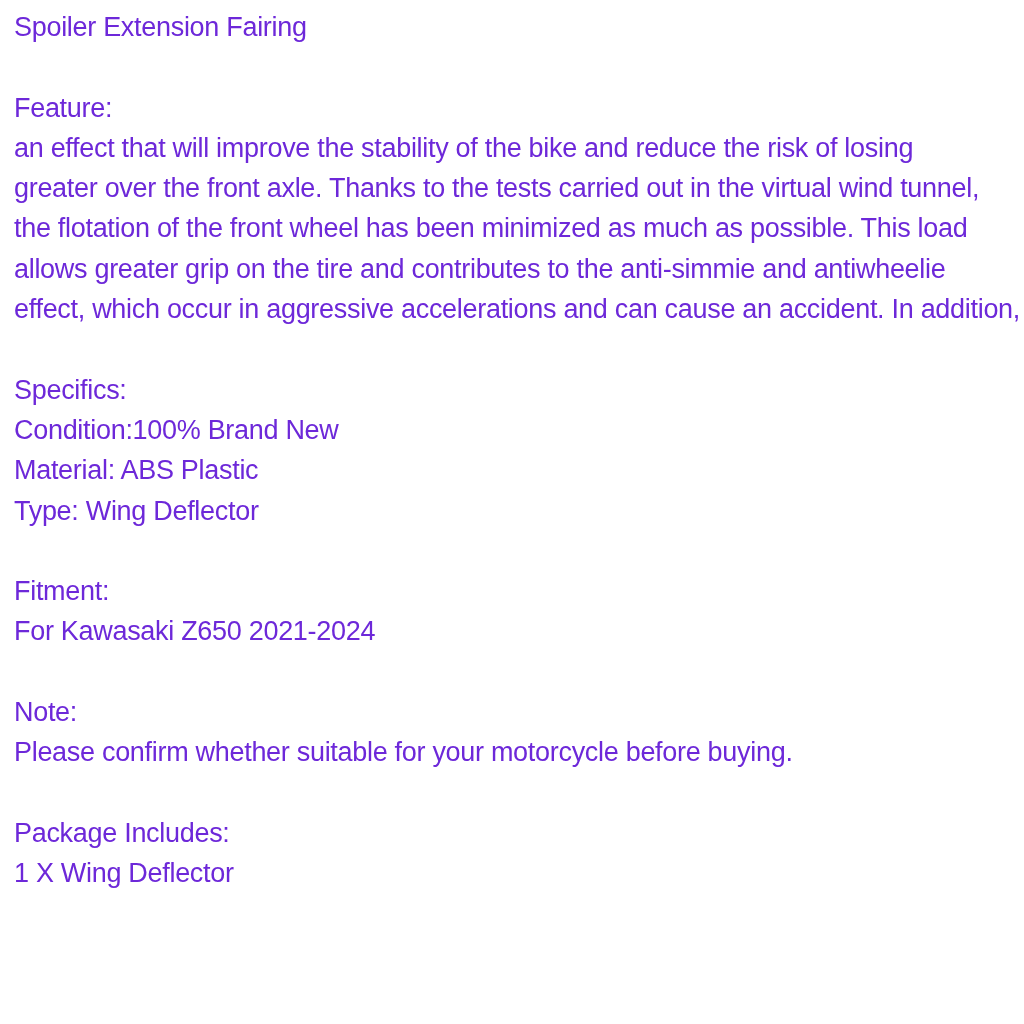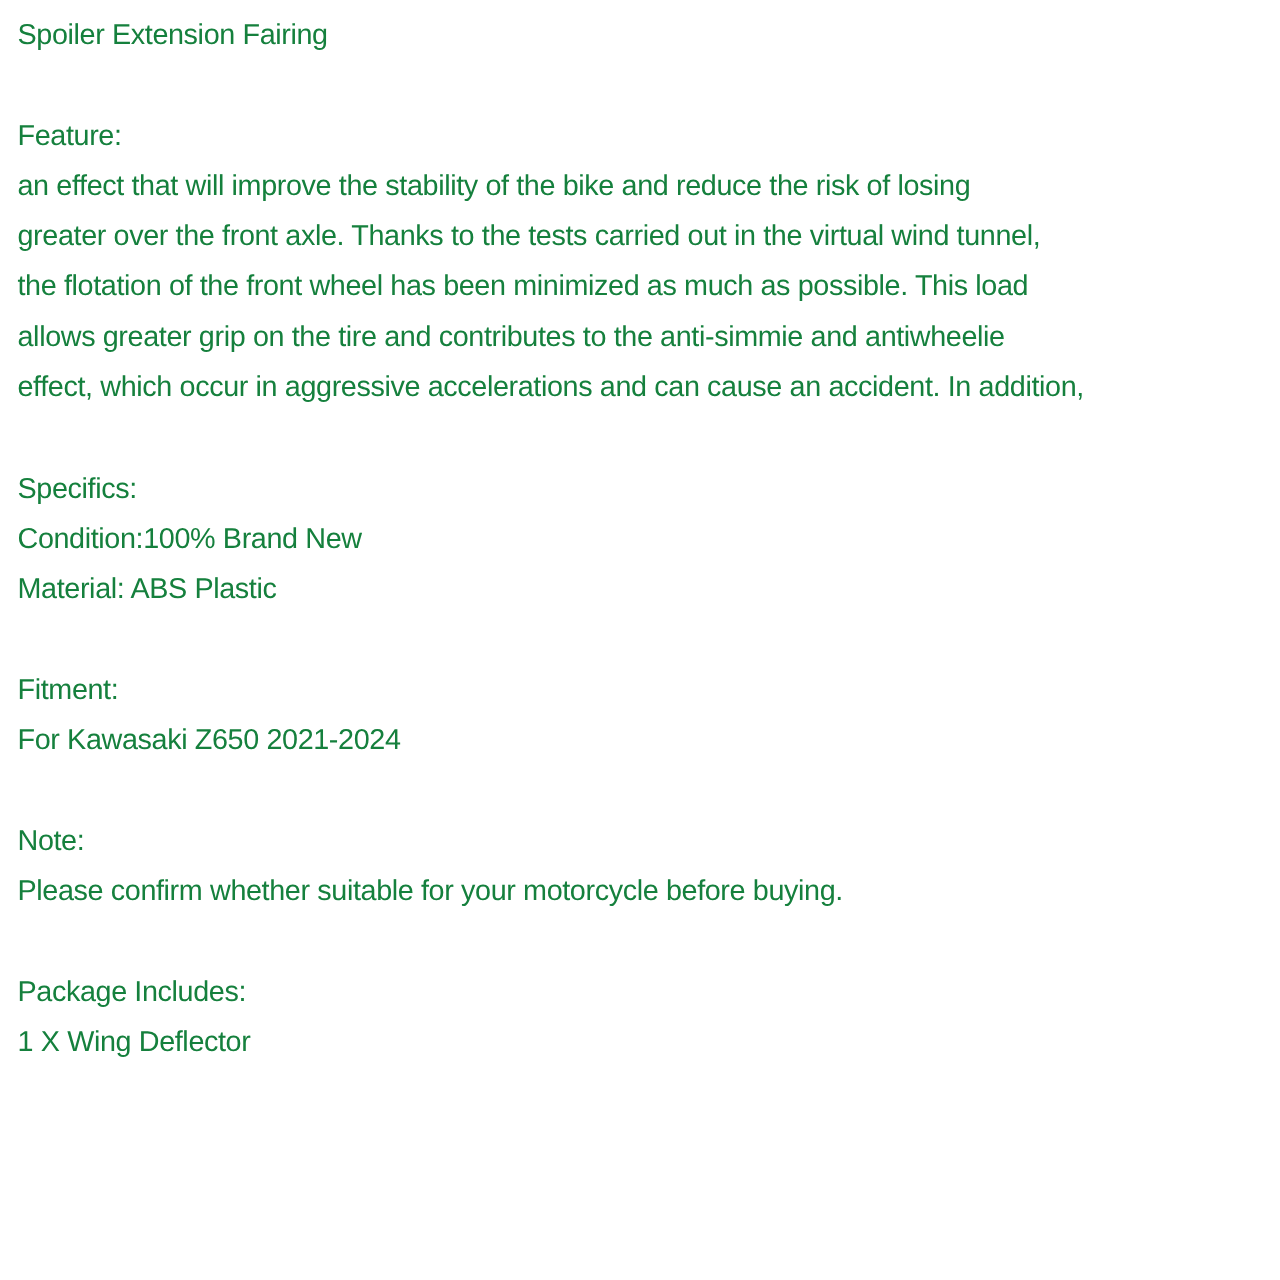--- a/index.html
+++ b/index.html
@@ -9,24 +9,24 @@
     height: 1024px;
     background: #ffffff;
     overflow: hidden;
   }
   .doc {
     box-sizing: border-box;
     width: 1024px;
     height: 1024px;
     padding: 7px 10px 0 14px;
     font-family: "Liberation Sans", "DejaVu Sans", sans-serif;
-    font-size: 23px;
+    font-size: 27px;
     letter-spacing: -0.3px;
     font-weight: 400;
-    color: #15803d;
+    color: #6d28d9;
   }
   .line {
     height: 40.3px;
     line-height: 40.3px;
     white-space: pre;
   }
   .blank {  }
 </style>
 </head>
 <body>
@@ -40,20 +40,21 @@
   <div class="line">an effect that will improve the stability of the bike and reduce the risk of losing</div>
   <div class="line">greater over the front axle. Thanks to the tests carried out in the virtual wind tunnel,</div>
   <div class="line">the flotation of the front wheel has been minimized as much as possible. This load</div>
   <div class="line">allows greater grip on the tire and contributes to the anti-simmie and antiwheelie</div>
   <div class="line">effect, which occur in aggressive accelerations and can cause an accident. In addition,</div>
   <div class="line blank"></div>
 
   <div class="line">Specifics:</div>
   <div class="line">Condition:100% Brand New</div>
   <div class="line">Material: ABS Plastic</div>
+  <div class="line">Type: Wing Deflector</div>
   <div class="line blank"></div>
 
   <div class="line">Fitment:</div>
   <div class="line">For Kawasaki Z650 2021-2024</div>
   <div class="line blank"></div>
 
   <div class="line">Note:</div>
   <div class="line">Please confirm whether suitable for your motorcycle before buying.</div>
   <div class="line blank"></div>
 

